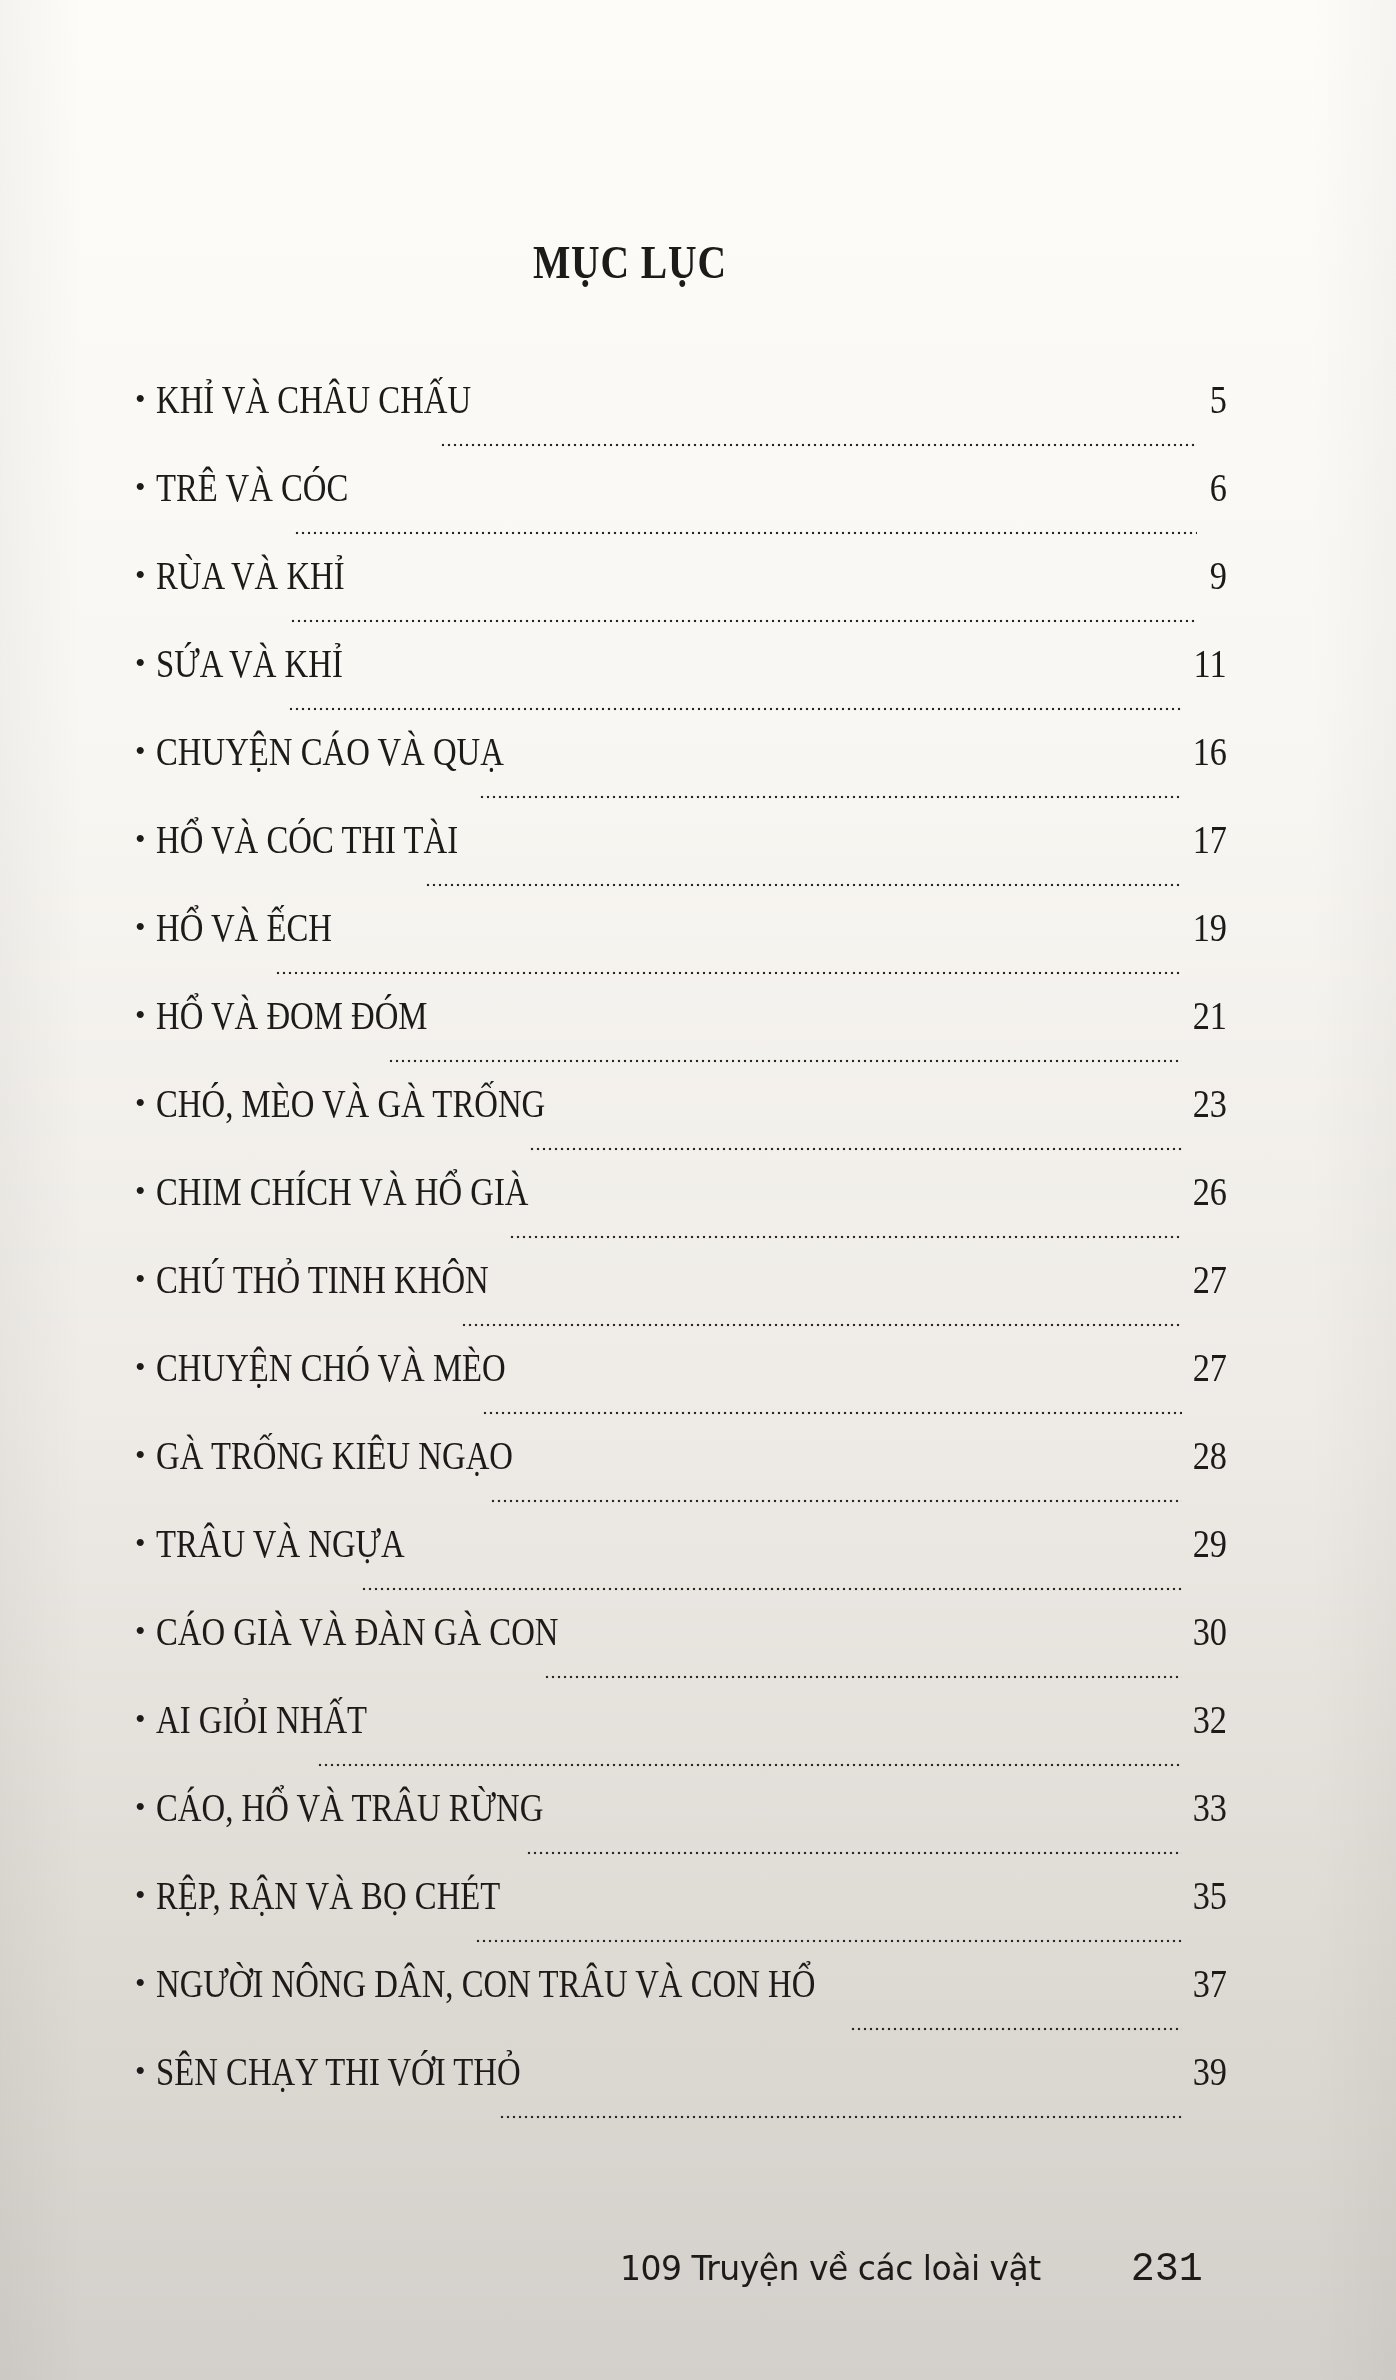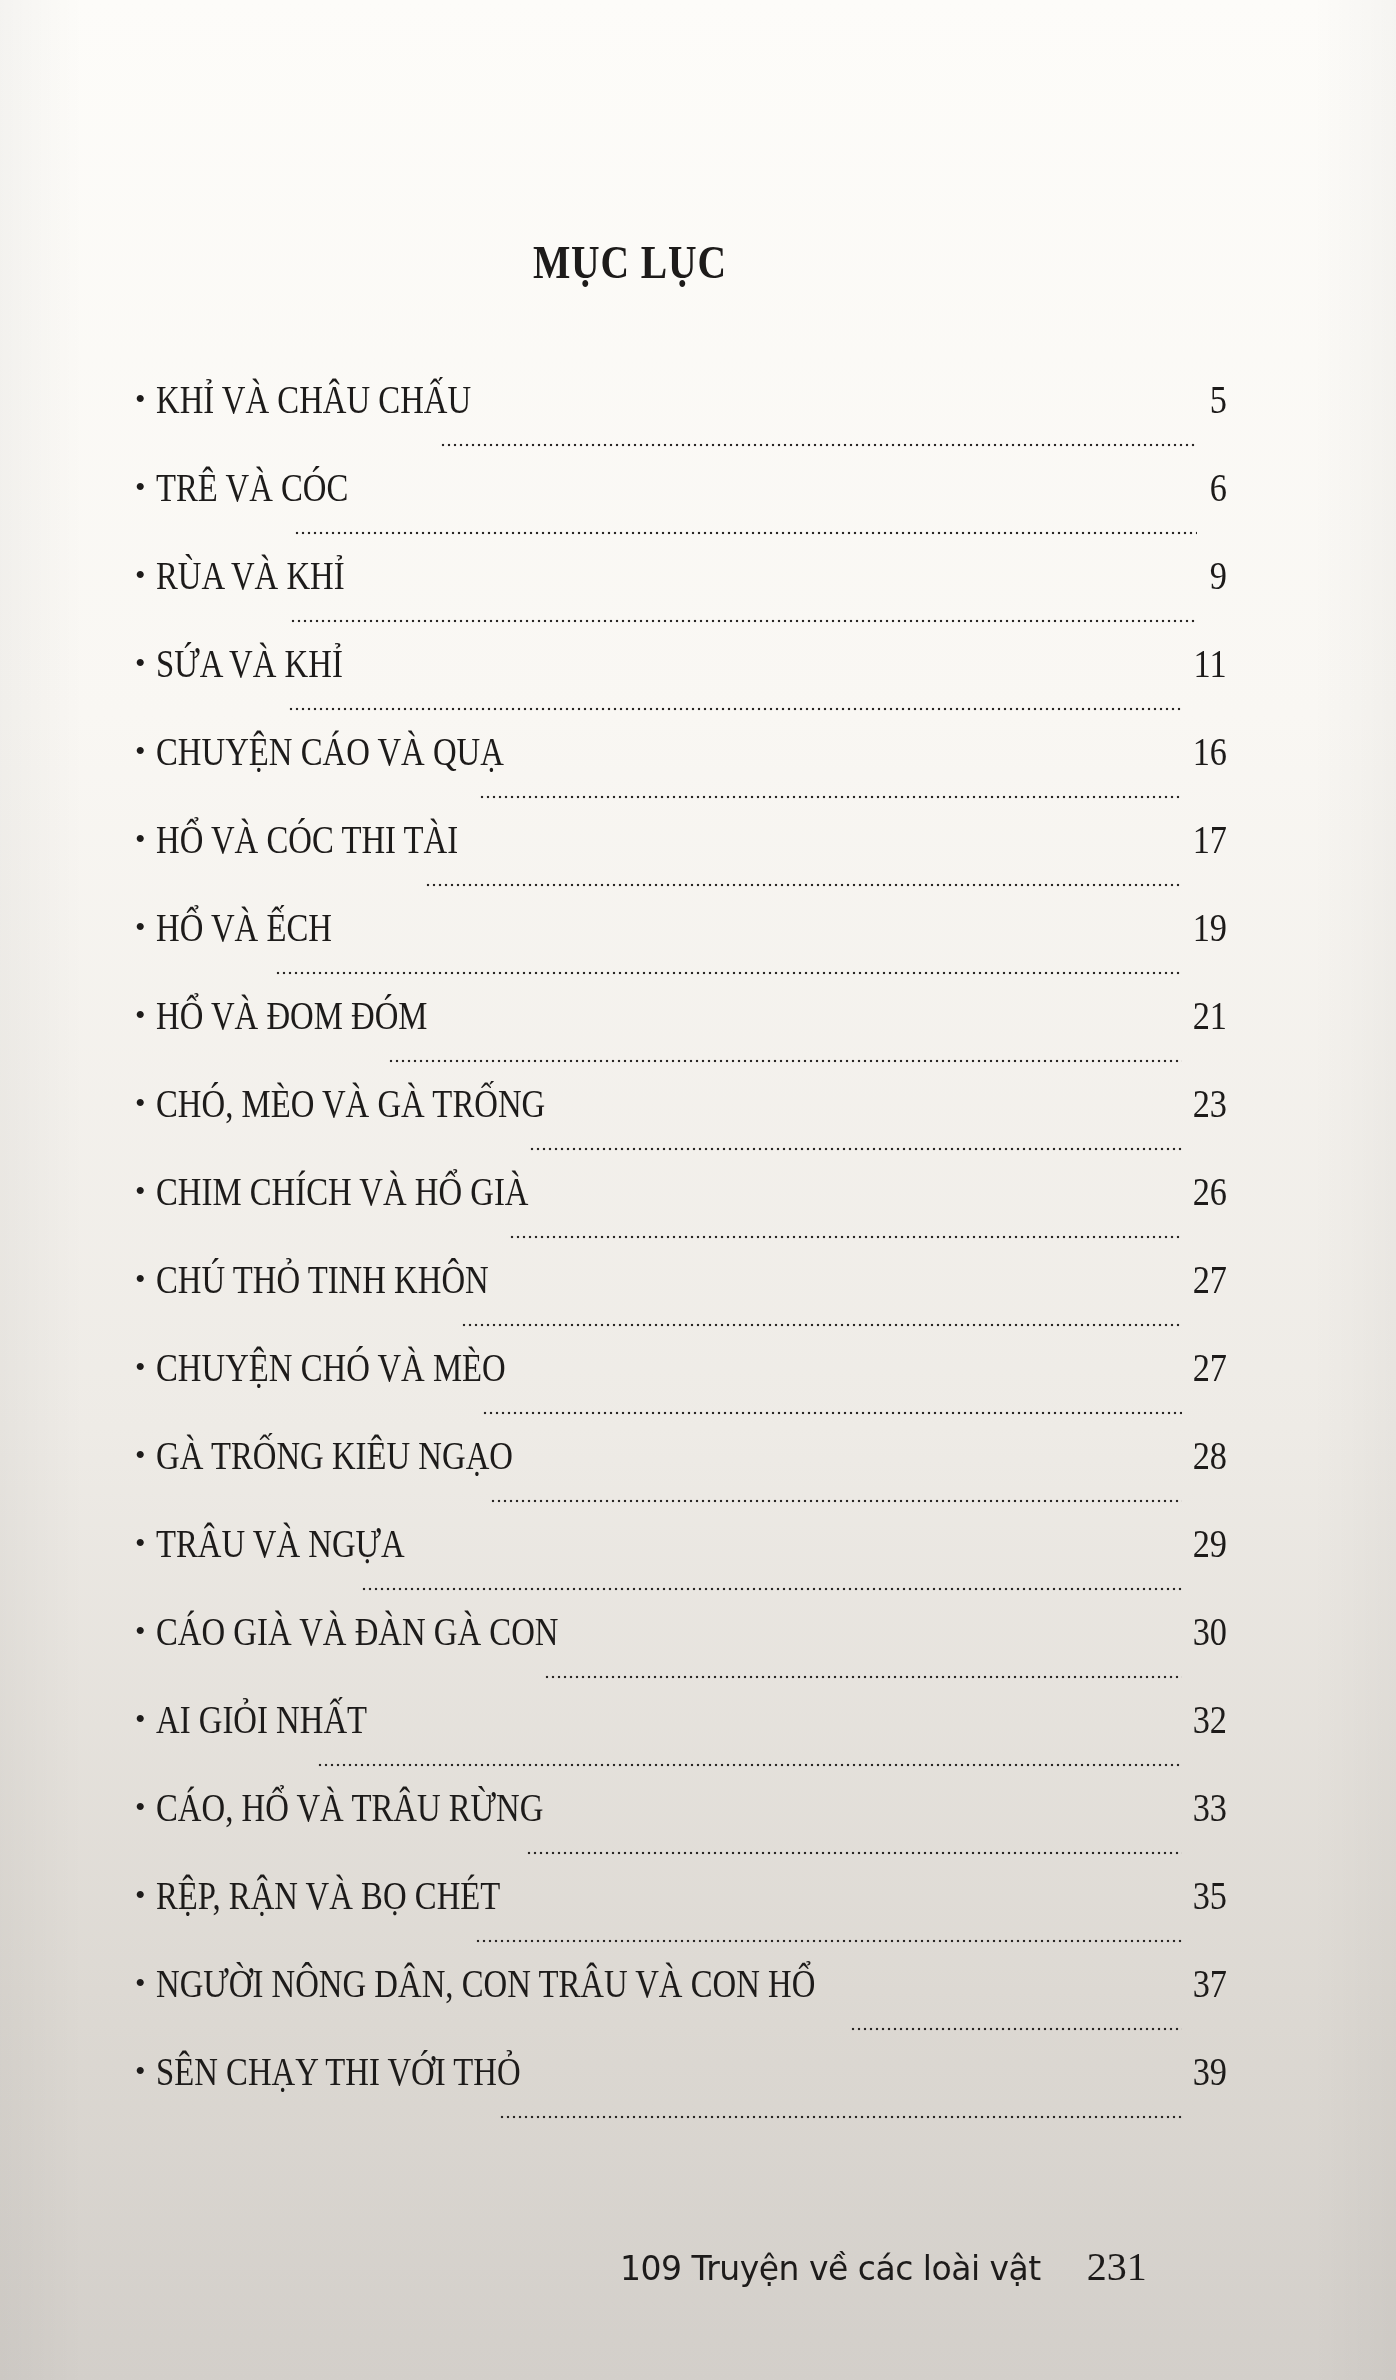--- a/index.html
+++ b/index.html
@@ -86,22 +86,23 @@
     align-items: baseline;
     gap: 46px;
   }
   .footer-title {
     font-family: "DejaVu Sans", sans-serif;
     font-size: 33px;
     letter-spacing: -0.5px;
     margin-top: 44px;
   }
   .footer-page {
-    font-family: Liberation Serif, serif;
+    font-family: Liberation Mono, monospace;
     font-size: 40px;
+    margin-left: 44px;
   }
 </style>
 </head>
 <body>
 
 <div class="page-shade"></div>
 
 <h1 class="title">MỤC LỤC</h1>
 
 <div class="toc">

